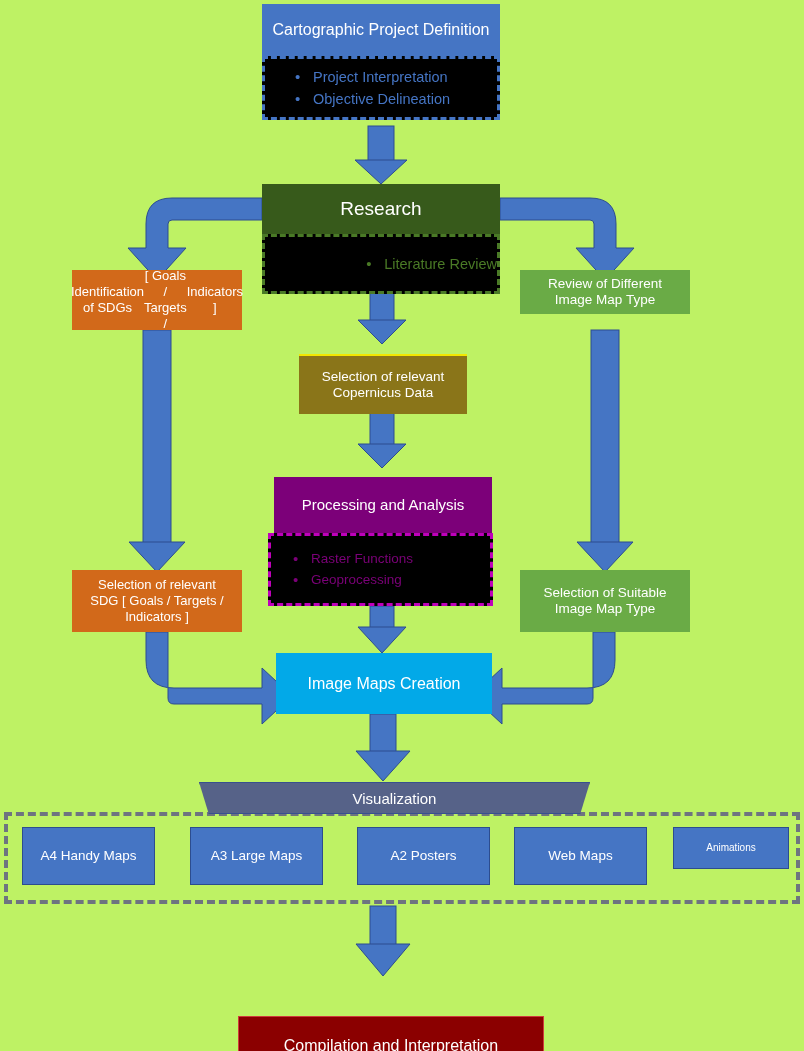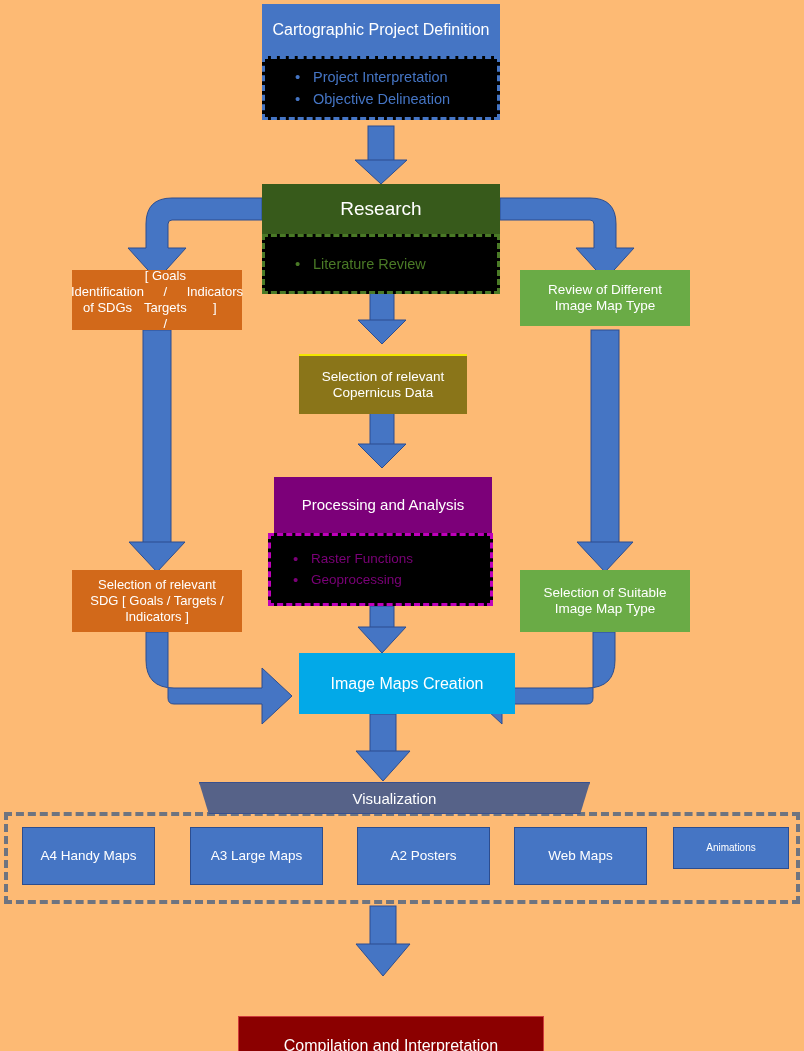--- a/index.html
+++ b/index.html
@@ -7,21 +7,21 @@
     background: #000;
     width: 804px;
     height: 1051px;
     font-family: "Liberation Sans", sans-serif;
     overflow: hidden;
   }
   #stage {
     position: relative;
     width: 804px;
     height: 1051px;
-    background: #fdba74;
+    background: #bef264;
   }
   .node {
     position: absolute;
     display: flex;
     align-items: center;
     justify-content: center;
     text-align: center;
     color: #ffffff;
     line-height: 1.22;
     z-index: 5;
@@ -59,21 +59,21 @@
   }
   .sublist li::before {
     content: "•";
     position: absolute;
     left: 0;
     top: -1px;
     font-size: 15px;
   }
   .sub-blue   { border: 3px dashed #4575c4; }
   .sub-blue li, .sub-blue li::before { color: #4575c4; }
-  .sub-green  { border: 3px dashed #4a7a26; }
+  .sub-green  { border: 3px dashed #4a7a26; align-items: flex-end; }
   .sub-green li, .sub-green li::before { color: #4a7a26; }
   .sub-purple { border: 3px dashed #bf00bb; }
   .sub-purple li, .sub-purple li::before { color: #7c0079; }
   .sub-purple li { font-size: 13.5px; line-height: 1.5; }
 
   
   .trapezoid {
     position: absolute;
     background: #566288;
     border: 1px solid #38508e;
@@ -196,21 +196,21 @@
       <li>Literature Review</li>
     </ul>
   </div>
 
   <div class="node orange" style="left:72px; top:270px; width:170px; height:60px; font-size:13px; justify-content:center;">
     <span>Identification of SDGs</span>
     <span>[ Goals / Targets /</span>
     <span>Indicators ]</span>
   </div>
 
-  <div class="node green" style="left:520px; top:270px; width:170px; height:56px; font-size:13.5px; flex-direction:column; justify-content:center;align-items:center;">
+  <div class="node green" style="left:520px; top:270px; width:170px; height:44px; font-size:13.5px; flex-direction:column; justify-content:center;align-items:center;">
     <span>Review of Different</span>
     <span>Image Map Type</span>
   </div>
 
   <div class="node gold" style="left:299px; top:354px; width:168px; height:60px; font-size:13.5px; flex-direction:column; justify-content:center;">
     <span>Selection of relevant</span>
     <span>Copernicus Data</span>
   </div>
 
   <div class="node purple" style="left:274px; top:477px; width:218px; height:56px; font-size:15px;">
@@ -227,21 +227,21 @@
     <span>Selection of relevant</span>
     <span>SDG [ Goals / Targets /</span>
     <span>Indicators ]</span>
   </div>
 
   <div class="node green" style="left:520px; top:570px; width:170px; height:62px; font-size:13.5px; flex-direction:column; justify-content:center;">
     <span>Selection of Suitable</span>
     <span>Image Map Type</span>
   </div>
 
-  <div class="node cyan" style="left:276px; top:653px; width:216px; height:61px; font-size:16px;margin-left:23px;">
+  <div class="node cyan" style="left:276px; top:653px; width:216px; height:61px; font-size:16px;">
     <span class="lbl">Image Maps Creation</span>
   </div>
 
   <div class="trapezoid" style="left:199px; top:782px; width:391px; height:32px; font-size:15px;">
     <span>Visualization</span>
   </div>
 
   <div class="output-frame" style="left:4px; top:812px; width:796px; height:92px;"></div>
 
   <div class="node blue" style="left:22px; top:827px; width:133px; height:58px; font-size:13.5px;">

